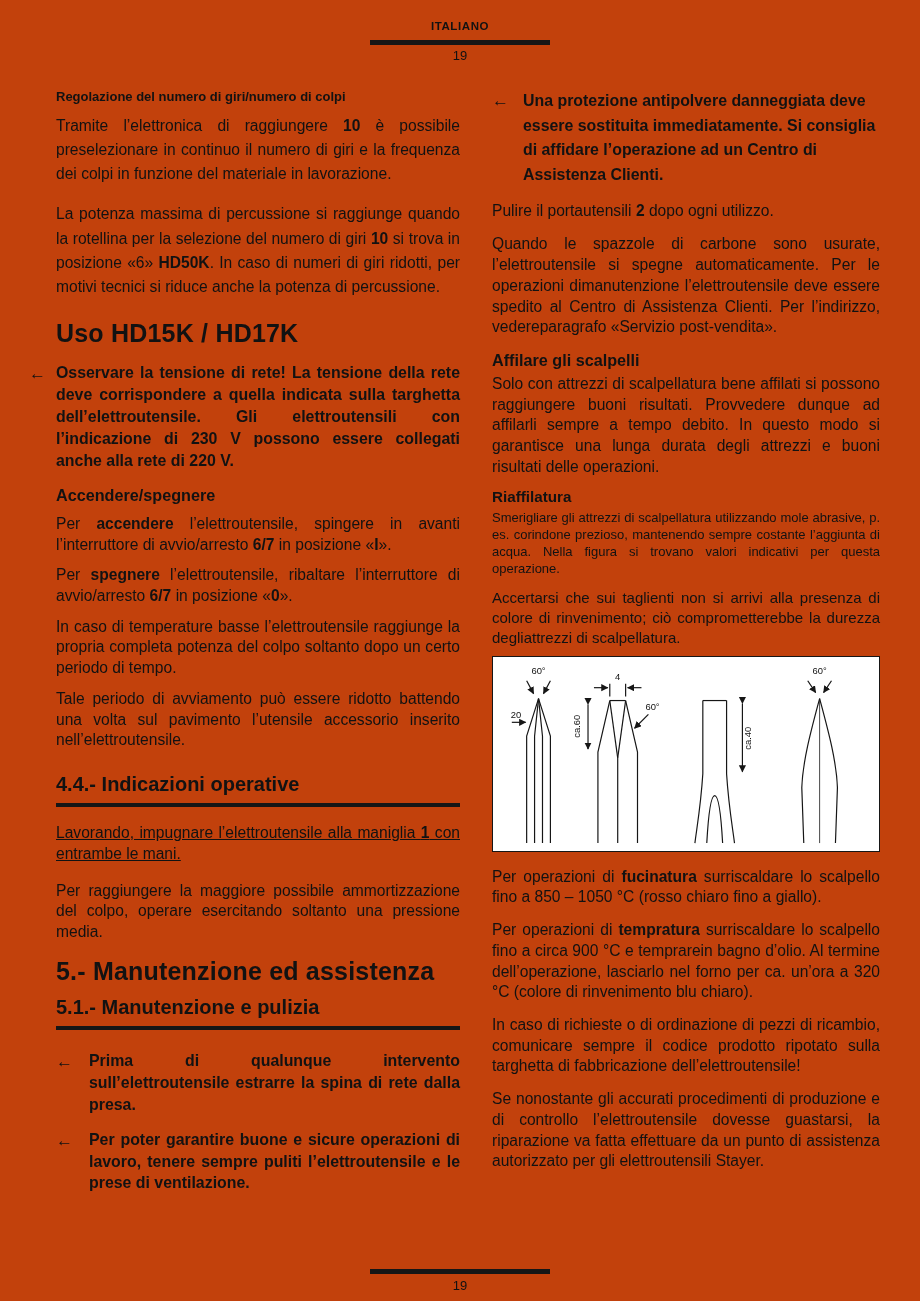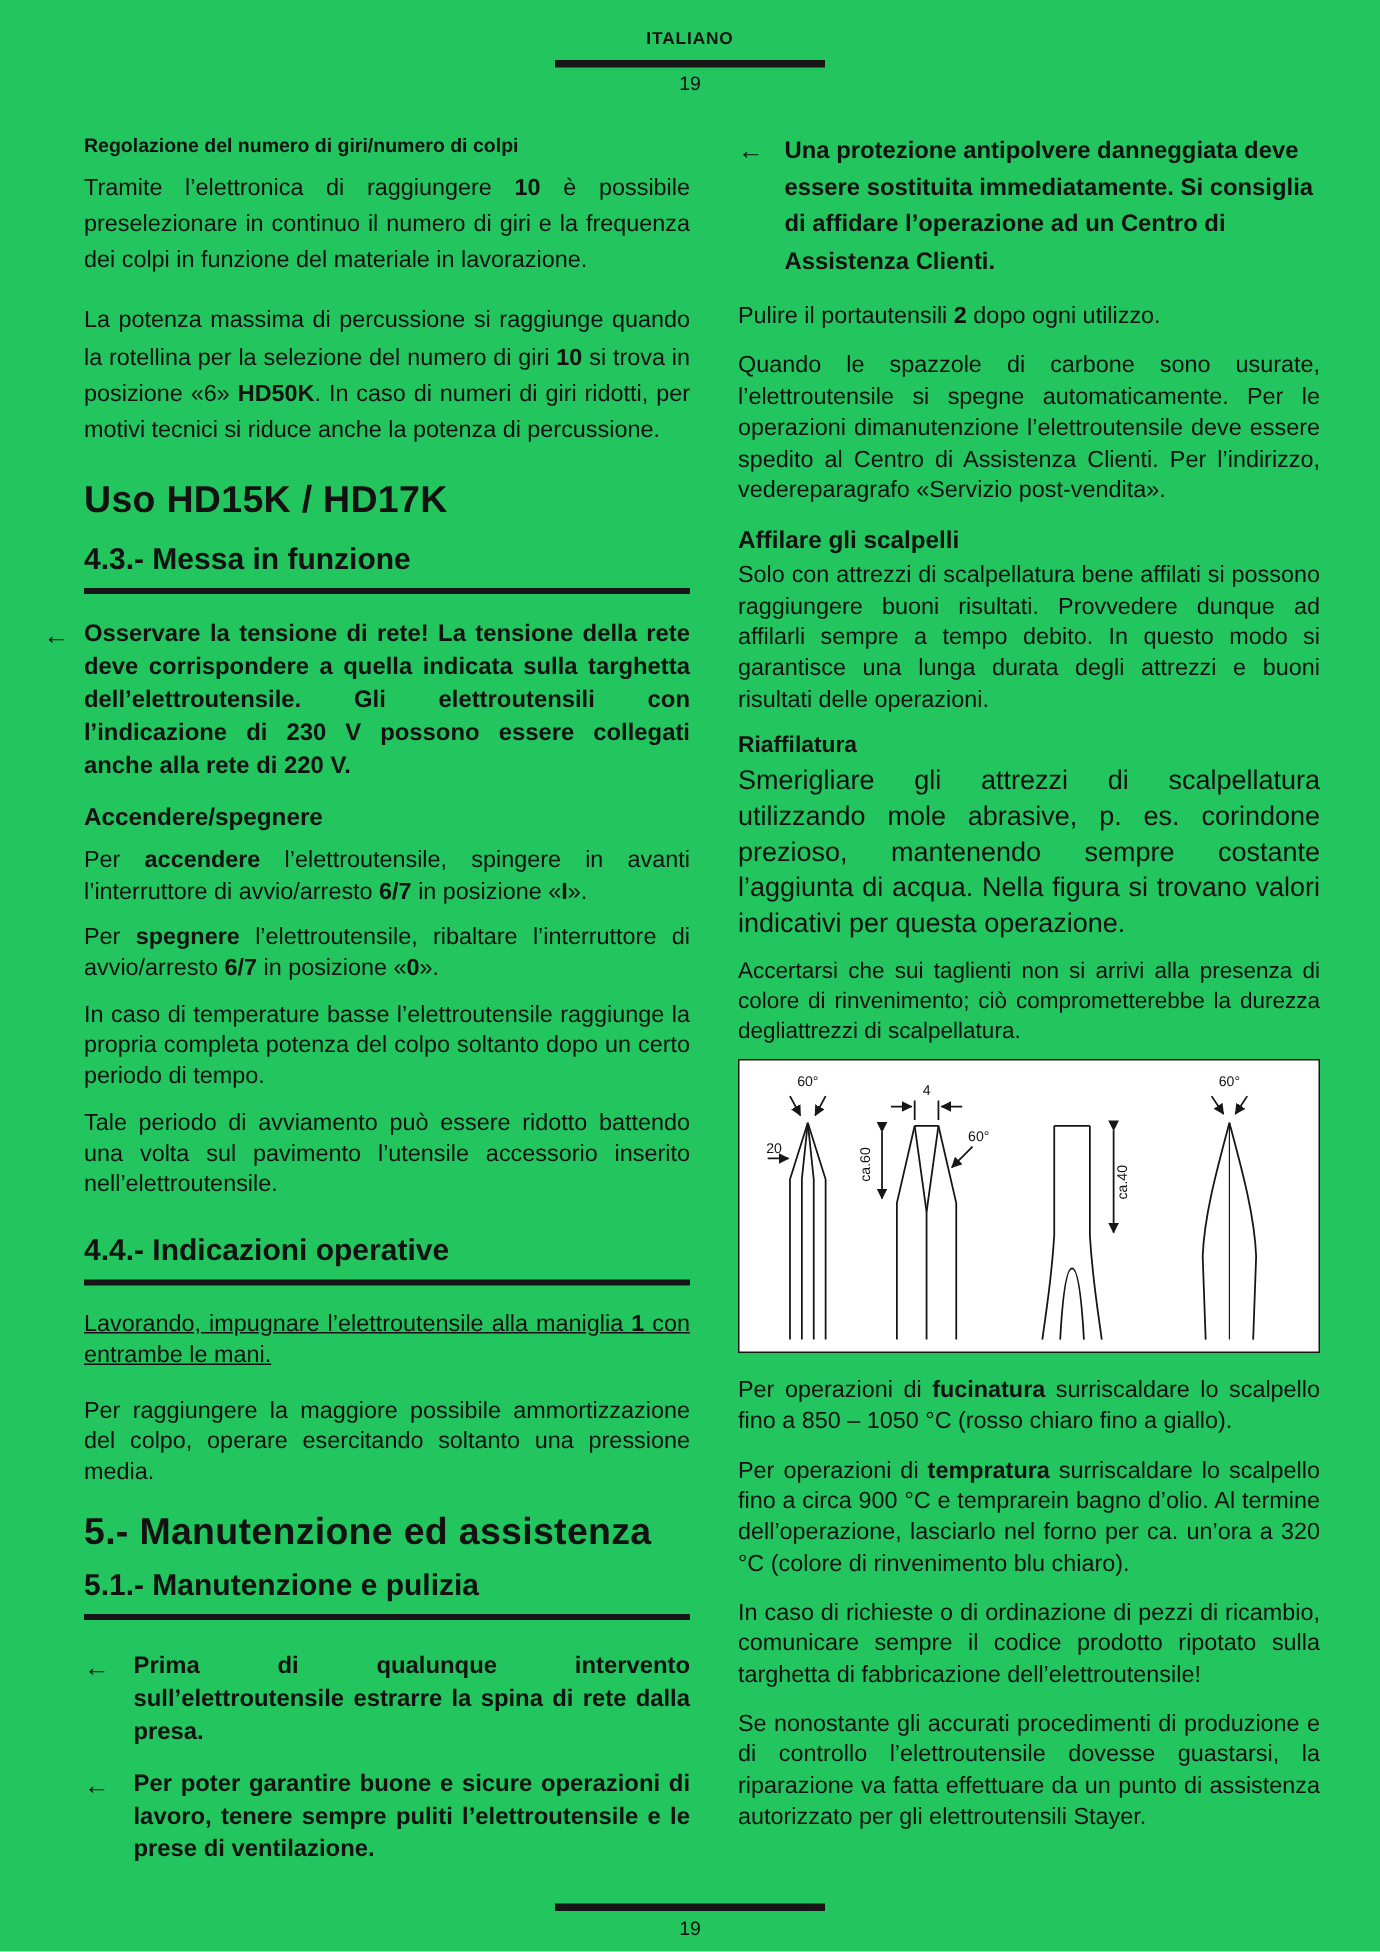--- a/index.html
+++ b/index.html
@@ -1,21 +1,21 @@
 <!DOCTYPE html>
 <html><head>
 <meta charset="utf-8">
 <style>
   * { margin: 0; padding: 0; box-sizing: border-box; }
   html, body { background: #ffffff; }
   .page {
     position: relative;
     width: 920px;
     height: 1301px;
-    background: #22c55e;
+    background: #c2410c;
     color: #121212;
     font-family: "Liberation Sans", sans-serif;
     overflow: hidden;
   }
   
   .pg-header { text-align: center; padding-top: 20px; }
   .lang-label { font-size: 11.5px; font-weight: bold; letter-spacing: 0.6px; }
   .hrule { width: 180px; height: 5px; background: #161616; margin: 8px auto 3px auto; }
   .pagenum { font-size: 13px; }
   .pg-footer { position: absolute; left: 0; right: 0; bottom: 8px; text-align: center; }
@@ -84,21 +84,20 @@
     <section class="col-left">
 
       <h3 class="h-small">Regolazione del numero di giri/numero di colpi</h3>
 
       <p class="body" style="line-height:1.55; margin-bottom:16px;"><span>Tramite l’elettronica di raggiungere </span><span class="b">10</span><span> è possibile preselezionare in continuo il numero di giri e la frequenza dei colpi in funzione del materiale in lavorazione.</span></p>
 
       <p class="body" style="line-height:1.55; margin-bottom:10px;"><span>La potenza massima di percussione si raggiunge quando la rotellina per la selezione del numero di giri </span><span class="b">10</span><span> si trova in posizione «6» </span><span class="b">HD50K</span><span>. In caso di numeri  di giri ridotti, per motivi tecnici si riduce anche la potenza di percussione.</span></p>
 
       <h1 class="h-big">Uso HD15K / HD17K</h1>
 
-      <h2 class="h-section">4.3.- Messa in funzione</h2>
 
       <div class="warn warn-overhang">
         <span class="arrow">←</span>
         <div class="wtext">Osservare la tensione di rete! La tensione della rete deve corrispondere a quella indicata sulla targhetta dell’elettroutensile. Gli elettroutensili con l’indicazione di 230 V possono essere collegati anche alla rete di 220 V.</div>
       </div>
 
       <h4 class="h-mid">Accendere/spegnere</h4>
 
       <p class="body tight" style="margin-bottom:10px;"><span>Per </span><span class="b">accendere</span><span> l’elettroutensile, spingere in avanti l’interruttore di avvio/arresto </span><span class="b">6/7</span><span> in posizione «</span><span class="b">I</span><span>».</span></p>
 
@@ -140,21 +139,21 @@
       <p class="body" style="margin-bottom:13px;"><span>Pulire il portautensili  </span><span class="b">2</span><span> dopo ogni utilizzo.</span></p>
 
       <p class="body" style="margin-bottom:13px;">Quando le spazzole di carbone sono usurate, l’elettroutensile si spegne automaticamente. Per le operazioni dimanutenzione l’elettroutensile deve essere spedito al Centro di Assistenza Clienti. Per l’indirizzo, vedereparagrafo «Servizio post-vendita».</p>
 
       <h4 class="h-mid" style="margin-top:6px; margin-bottom:4px;">Affilare gli scalpelli</h4>
 
       <p class="body tight" style="margin-bottom:10px;">Solo con attrezzi di scalpellatura bene affilati si possono raggiungere buoni risultati. Provvedere dunque ad affilarli sempre a tempo debito. In questo modo si garantisce una lunga durata degli attrezzi e buoni risultati delle operazioni.</p>
 
       <h5 class="h-tiny">Riaffilatura</h5>
 
-      <p class="body tight" style="font-size:18px; margin-bottom:10px;">Smerigliare gli attrezzi di scalpellatura utilizzando mole abrasive, p. es. corindone prezioso, mantenendo sempre costante l’aggiunta di acqua. Nella figura si trovano valori indicativi per questa operazione.</p>
+      <p class="body tight" style="font-size:13px; margin-bottom:10px;">Smerigliare gli attrezzi di scalpellatura utilizzando mole abrasive, p. es. corindone prezioso, mantenendo sempre costante l’aggiunta di acqua. Nella figura si trovano valori indicativi per questa operazione.</p>
 
       <p class="body tight gap-top" style="font-size:15px; margin-bottom:8px;">Accertarsi che sui taglienti non si arrivi alla presenza di colore di  rinvenimento; ciò comprometterebbe la durezza degliattrezzi di scalpellatura.</p>
 
       <div class="diagram">
         <svg viewBox="0 0 390 196" xmlns="http://www.w3.org/2000/svg">
           <defs>
             <marker id="ah" markerWidth="8" markerHeight="8" refX="5.5" refY="3" orient="auto">
               <path d="M0,0 L6,3 L0,6 z" fill="#161616"></path>
             </marker>
           </defs>

